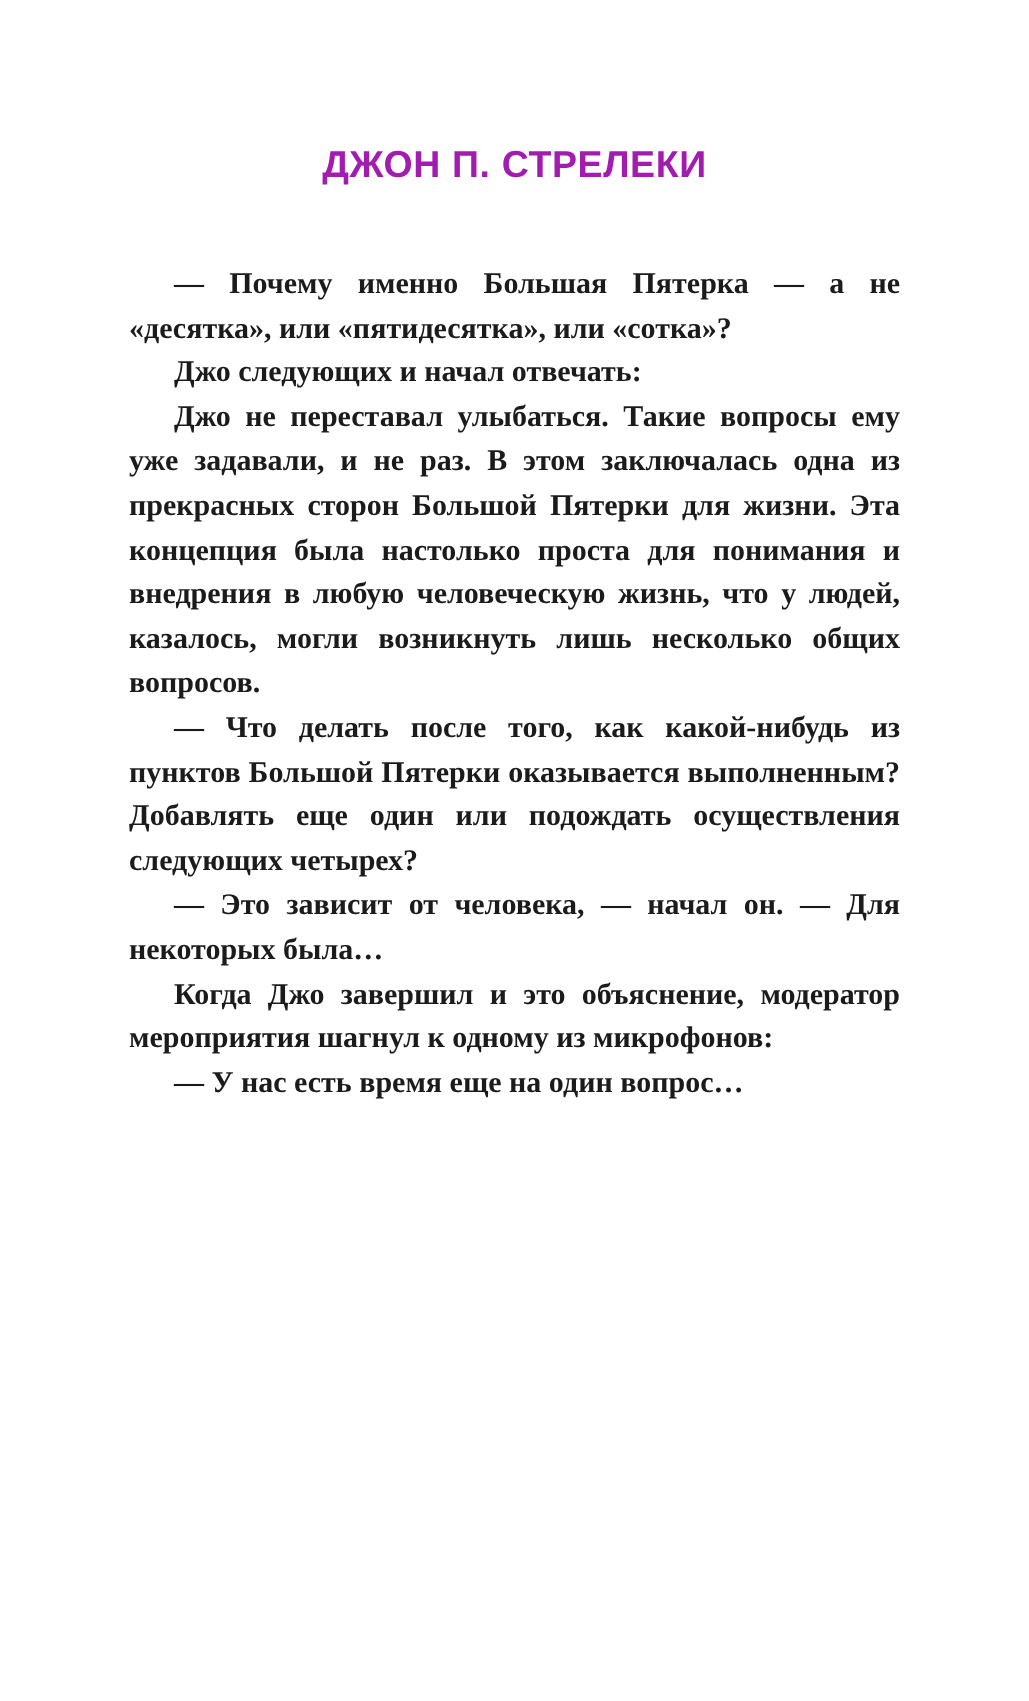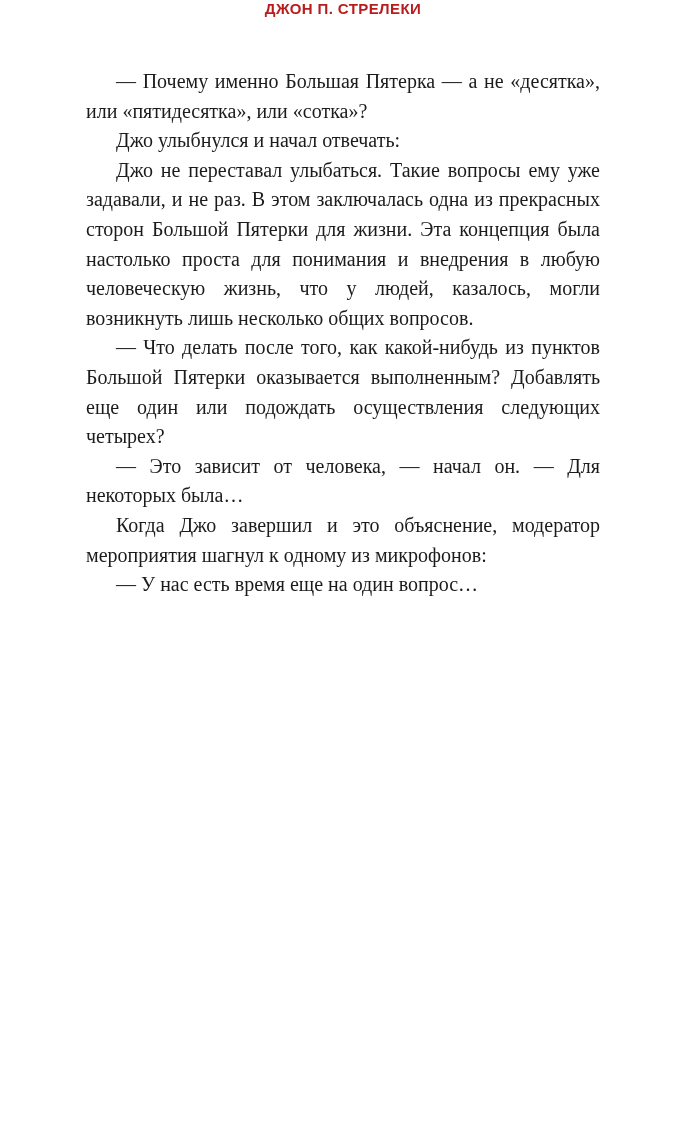--- a/index.html
+++ b/index.html
@@ -10,50 +10,52 @@
   .page {
     position: relative;
     width: 686px;
     height: 1134px;
     background: #ffffff;
     overflow: hidden;
     font-family: "Liberation Serif", serif;
     color: #1b1b1b;
   }
   .running-head {
+    padding-top: 96px;
     text-align: center;
     font-family: "Liberation Sans", sans-serif;
     font-weight: bold;
-    font-size: 15px;
+    font-size: 25px;
     letter-spacing: 0.4px;
-    color: #b91c1c;
+    color: #a21caf;
   }
   .text-block {
     width: 514px;
     margin: 50px auto 0 auto;
     font-size: 20px;
     line-height: 29.6px;
     text-align: justify;
     text-justify: inter-word;
   }
   .text-block p {
     margin: 0;
     padding: 0;
     text-indent: 30px;
     hyphens: manual;
+    font-weight: bold;
     -webkit-hyphens: manual;
   }
 </style>
 </head>
 <body>
 
 <div class="page">
   <div class="running-head">ДЖОН П. СТРЕЛЕКИ</div>
   <div class="text-block">
       <p>— Почему именно Большая Пятерка — а не «десятка», или «пятидесятка», или «сотка»?</p>
-      <p>Джо улыбнулся и начал отвечать:</p>
+      <p>Джо следующих и начал отвечать:</p>
       <p>Джо не переставал улыбаться. Такие вопросы ему уже задавали, и не раз. В этом заключалась одна из прекрасных сторон Большой Пятерки для жизни. Эта концепция была настолько про­ста для понимания и внедрения в любую чело­веческую жизнь, что у людей, казалось, могли возникнуть лишь несколько общих вопросов.</p>
       <p>— Что делать после того, как какой-нибудь из пунктов Большой Пятерки оказывается вы­полненным? Добавлять еще один или подо­ждать осуществления следующих четырех?</p>
       <p>— Это зависит от человека, — начал он. — Для некоторых была…</p>
       <p>Когда Джо завершил и это объяснение, мо­дератор мероприятия шагнул к одному из ми­крофонов:</p>
       <p>— У нас есть время еще на один вопрос…</p>
     </div>
 </div>
 
 </body></html>

